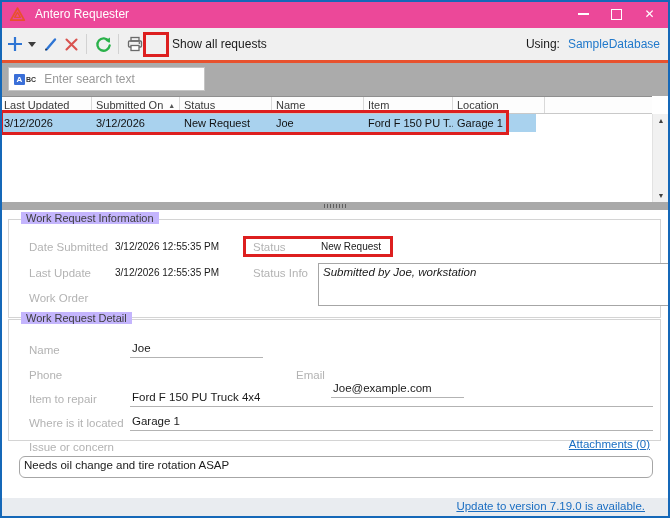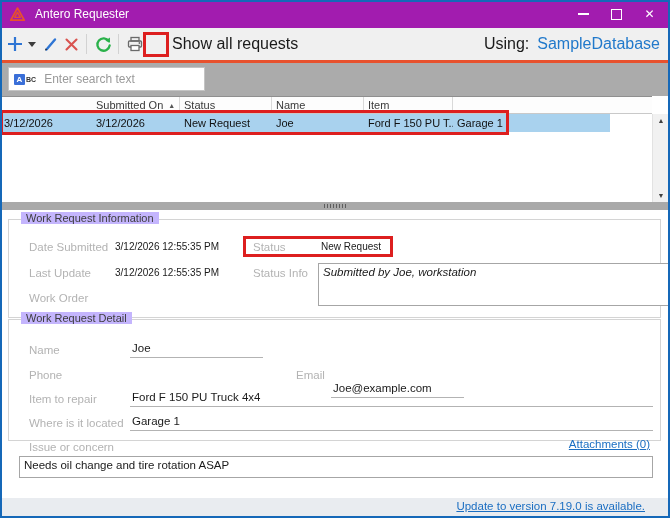--- a/index.html
+++ b/index.html
@@ -3,51 +3,51 @@
 <meta charset="utf-8">
 <style>
   html,body{margin:0;padding:0;background:#cfcfcf;}
   #window{
     position:relative;width:670px;height:518px;background:#ffffff;
     font-family:"Liberation Sans",sans-serif;overflow:hidden;
     -webkit-font-smoothing:antialiased;
   }
   #frame{position:absolute;inset:0;border:2px solid #1568b8;pointer-events:none;z-index:60;}
   
-  .titlebar{position:absolute;left:0;top:0;width:670px;height:28px;background:#a21caf;display:flex;align-items:center;}
+  .titlebar{position:absolute;left:0;top:0;width:670px;height:28px;background:#ec4899;display:flex;align-items:center;}
   .titlebar .logo{margin-left:9px;width:17px;height:17px;flex:0 0 auto;}
   .titlebar .title{color:#ffffff;font-size:12px;margin-left:9px;}
   .winbtns{position:absolute;right:4px;top:0;height:28px;display:flex;}
   .winbtn{width:33px;height:28px;display:flex;align-items:center;justify-content:center;color:#fff;font-size:12px;cursor:default;}
   .minbar{display:block;width:11px;height:2px;background:#fff;}
   .maxbox{display:block;width:9px;height:9px;border:1px solid #fff;background:transparent;}
   
   .toolbar{position:absolute;left:0;top:28px;width:670px;height:32px;background:#f0f0f0;}
   .tbtn{position:absolute;top:0;height:32px;display:flex;align-items:center;justify-content:center;}
   .tsep{position:absolute;top:6px;width:1px;height:20px;background:#d2d2d2;}
-  .show-all{position:absolute;left:172px;top:0;height:32px;line-height:32px;font-size:16px;color:#1a1a1a;}
-  .using-wrap{position:absolute;right:10px;top:0;height:28px;line-height:32px;font-size:16px;}
+  .show-all{position:absolute;left:172px;top:0;height:32px;line-height:32px;font-size:12px;color:#1a1a1a;}
+  .using-wrap{position:absolute;right:10px;top:0;height:28px;line-height:32px;font-size:12px;}
   .using-label{color:#1a1a1a;margin-right:8px;}
   .db-link{color:#2179cb;cursor:pointer;}
   .checkbox{position:absolute;left:149px;top:37px;width:15px;height:15px;background:#fff;border:1px solid #6e6e6e;}
   
   .orange-line{position:absolute;left:0;top:60px;width:670px;height:3px;background:#e8512d;}
   
   .searchbar{position:absolute;left:0;top:63px;width:670px;height:33px;background:#ababab;}
   .searchbox{position:absolute;left:8px;top:4px;width:197px;height:24px;background:#fff;border:1px solid #c4c4c4;display:flex;align-items:center;box-sizing:border-box;}
   .abc-icon{display:flex;align-items:center;margin-left:5px;}
   .abc-a{width:11px;height:11px;background:#3a6fd8;color:#fff;font-size:8px;font-weight:bold;display:flex;align-items:center;justify-content:center;border-radius:1px;}
   .abc-bc{font-size:7px;font-weight:bold;color:#333;margin-left:1px;letter-spacing:0;}
   .searchbox input{flex:1;border:none;outline:none;background:transparent;font-family:inherit;font-size:12px;color:#333;margin-left:6px;}
   .searchbox input::placeholder{color:#9a9a9a;}
   
   .grid{position:absolute;left:0;top:96px;width:670px;height:106px;background:#ffffff;}
   .grid-header{position:absolute;left:0;top:0;width:652px;height:18px;background:#fdfdfd;border-top:1px solid #8f8f8f;border-bottom:1px solid #c9c9c9;box-sizing:border-box;}
   .hcell{position:absolute;top:0;height:16px;line-height:16px;font-size:11px;color:#3a3a3a;padding-left:4px;box-sizing:border-box;border-right:1px solid #d9d9d9;white-space:nowrap;overflow:hidden;cursor:default;}
-  .grid-row{position:absolute;left:0;top:18px;width:610px;height:18px;background:#a9d2ee;}
+  .grid-row{position:absolute;left:0;top:18px;width:536px;height:18px;background:#a9d2ee;}
   .rcell{position:absolute;top:0;height:18px;line-height:18px;font-size:11px;color:#111;padding-left:4px;box-sizing:border-box;white-space:nowrap;overflow:hidden;}
   .c0{left:0;width:92px}.c1{left:92px;width:88px}.c2{left:180px;width:92px}
   .c3{left:272px;width:92px}.c4{left:364px;width:89px}.c5{left:453px;width:92px}
   .c6{left:545px;width:107px;border-right:none;}
   .sort-glyph{font-size:7px;color:#555;margin-left:5px;vertical-align:1px;}
   .vscroll{position:absolute;left:652px;top:18px;width:16px;height:88px;background:#f1f1f1;border-left:1px solid #e2e2e2;box-sizing:border-box;}
   .varrow{position:absolute;left:0;width:16px;height:13px;display:flex;align-items:center;justify-content:center;font-size:7px;color:#404040;cursor:default;}
   .varrow.up{top:0;}
   .varrow.down{bottom:0;}
   
@@ -143,24 +143,26 @@
       <span class="abc-icon">
         <span class="abc-a">A</span>
           <span class="abc-bc">BC</span>
       </span>
       <input type="text" placeholder="Enter search text" style="">
     </div>
   </div>
 
   <div class="grid">
     <div class="grid-header">
+      <div class="hcell c0"><span>Last Updated</span></div>
       <div class="hcell c1"><span>Submitted On</span><span class="sort-glyph">▲</span></div>
       <div class="hcell c2"><span>Status</span></div>
       <div class="hcell c3"><span>Name</span></div>
       <div class="hcell c4"><span>Item</span></div>
+      <div class="hcell c5"><span>Location</span></div>
       <div class="hcell c6"><span></span></div>
     </div>
     <div class="grid-row">
       <div class="rcell c0">3/12/2026</div>
       <div class="rcell c1">3/12/2026</div>
       <div class="rcell c2">New Request</div>
       <div class="rcell c3">Joe</div>
       <div class="rcell c4">Ford F 150 PU T...</div>
       <div class="rcell c5">Garage 1</div>
     </div>
@@ -200,21 +202,21 @@
 
     <span class="flabel" style="left:20px;top:73px;">Item to repair</span>
     <input class="uinput" style="left: 121px; top: 69px; width: 523px;" value="Ford F 150 PU Truck 4x4">
 
     <span class="flabel" style="left:20px;top:97px;">Where is it located</span>
     <input class="uinput" style="left: 121px; top: 93px; width: 523px;" value="Garage 1">
 
     <span class="flabel" style="left:20px;top:121px;">Issue or concern</span>
     <a class="blue-link" style="right:10px;top:118px;">Attachments (0)</a>
 
-    <textarea class="tarea" style="left: 10px; top: 136px; width: 634px; height: 22px;">Needs oil change and tire rotation ASAP</textarea>
+    <textarea class="tarea" style="left: 10px; top: 136px; width: 634px; height: 22px; border-radius: 6px;">Needs oil change and tire rotation ASAP</textarea>
   </div>
 
   <div class="statusbar">
     <a class="blue-link">Update to version 7.19.0 is available.</a>
   </div>
 
   <div class="annot" style="left:143px;top:32px;width:26px;height:25px;"></div>
   <div class="annot" style="left:0px;top:110px;width:509px;height:25px;"></div>
   <div class="annot" style="left:243px;top:236px;width:150px;height:21px;"></div>
 

